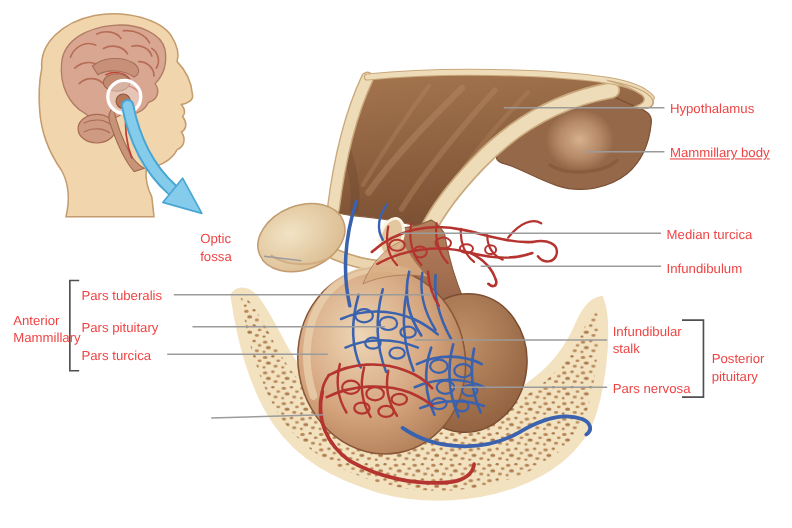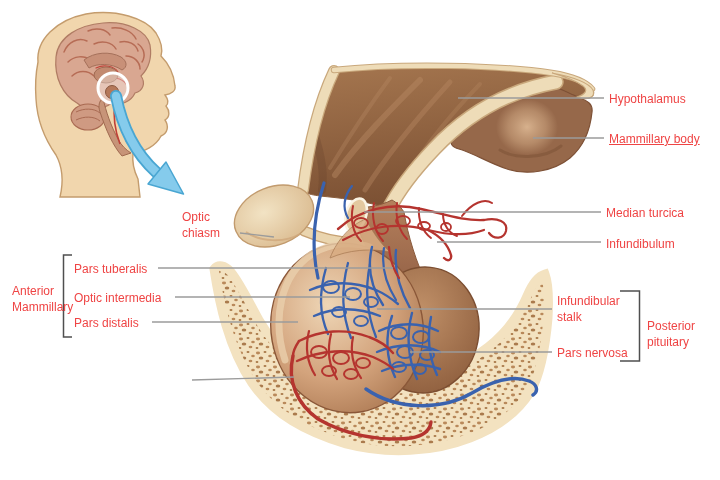--- a/index.html
+++ b/index.html
@@ -260,19 +260,19 @@
   </g>
 </svg>
 
 <div class="label lbl-hypothalamus">Hypothalamus</div>
 <div class="label lbl-mammillary">Mammillary body</div>
 <div class="label lbl-median-eminence">Median turcica</div>
 <div class="label lbl-infundibulum">Infundibulum</div>
 <div class="label wrap lbl-inf-stalk">Infundibular stalk</div>
 <div class="label lbl-pars-nervosa">Pars nervosa</div>
 <div class="label wrap lbl-post-pit">Posterior pituitary</div>
-<div class="label wrap lbl-optic">Optic chiasm</div>
+<div class="label wrap lbl-optic">Optic fossa</div>
 <div class="label wrap lbl-ant-pit">Anterior Mammillary</div>
 <div class="label lbl-tuberalis">Pars tuberalis</div>
-<div class="label lbl-intermedia">Optic intermedia</div>
-<div class="label lbl-distalis">Pars distalis</div>
+<div class="label lbl-intermedia">Pars pituitary</div>
+<div class="label lbl-distalis">Pars turcica</div>
 
 </div>
 
 </body></html>

